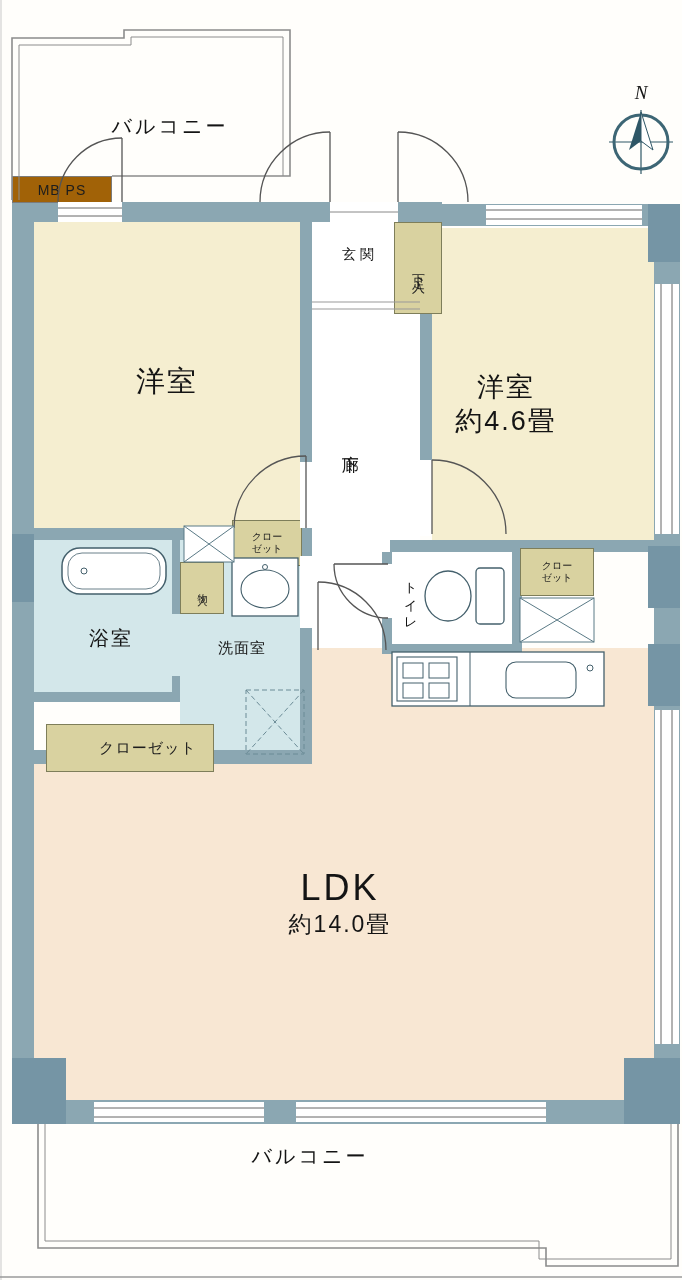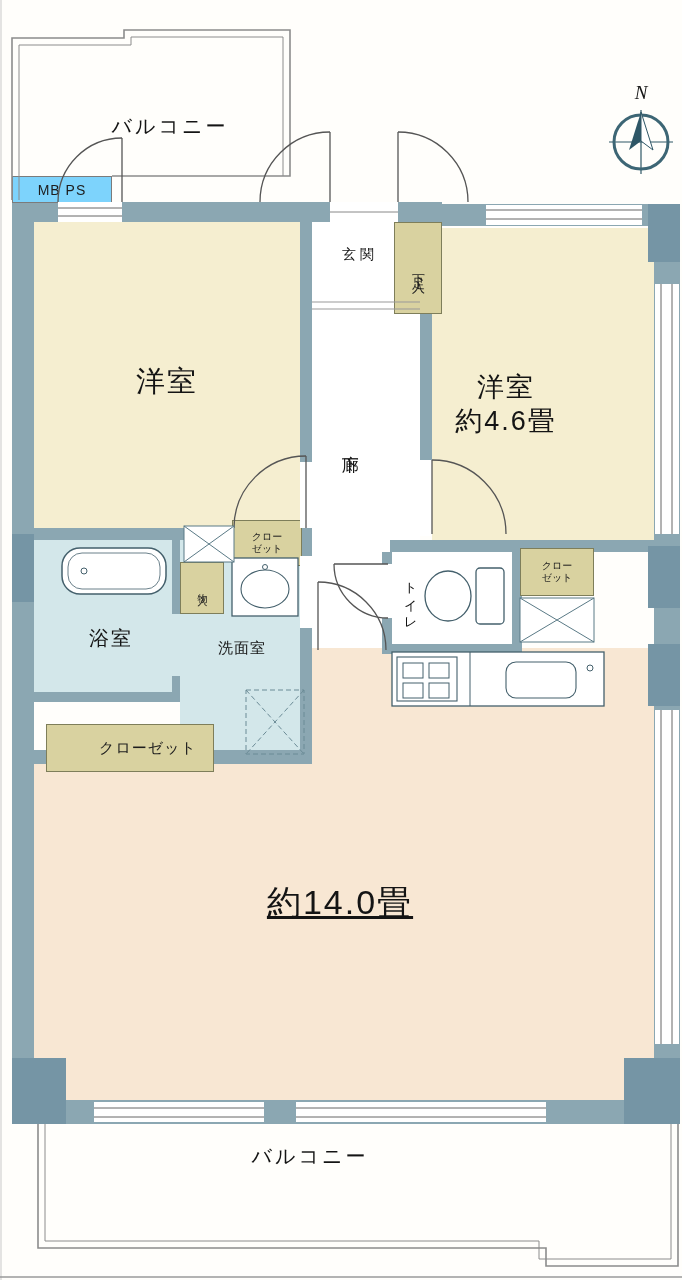--- a/index.html
+++ b/index.html
@@ -4,21 +4,21 @@
 <style>
   html,body{margin:0;padding:0;background:#ffffff;}
   .plan{position:relative;width:682px;height:1280px;background:#fffefb;overflow:hidden;
         font-family:"Liberation Sans","DejaVu Sans",sans-serif;}
   .room{position:absolute;z-index:1;}
   .wall{position:absolute;z-index:2;background:#8ba7b2;}
   .pillar{position:absolute;z-index:3;background:#7595a5;}
   .khaki{position:absolute;z-index:4;background:#d9d2a0;border:1px solid #7e7e5a;box-sizing:border-box;
          display:flex;flex-direction:column;align-items:center;justify-content:center;
          text-align:center;color:#1d1d1d;}
-  .whitebox{position:absolute;z-index:4;background:#7dd3fc;border:1px solid #7b7b7b;box-sizing:border-box;
+  .whitebox{position:absolute;z-index:4;background:#a16207;border:1px solid #7b7b7b;box-sizing:border-box;
          display:flex;align-items:center;justify-content:center;color:#1d1d1d;}
   .linework{position:absolute;left:0;top:0;z-index:5;pointer-events:none;}
   .label{position:absolute;z-index:8;color:#141414;display:flex;flex-direction:column;
          align-items:center;justify-content:center;text-align:center;line-height:1.25;}
   .vertical{writing-mode:vertical-rl;text-orientation:upright;letter-spacing:3px;}
 </style>
 </head>
 <body>
 
 <div class="plan">
@@ -248,19 +248,20 @@
   <div class="label" style="left:78px;top:626px;width:66px;height:24px;font-size:20px;letter-spacing:2px;">
     <span>浴室</span>
   </div>
   <div class="label" style="left:196px;top:636px;width:92px;height:24px;font-size:15px;letter-spacing:1px;">
     <span>洗面室</span>
   </div>
   <div class="label vertical" style="left:398px;top:560px;width:24px;height:80px;font-size:13px;">
     <span>トイレ</span>
   </div>
   <div class="label" style="left:190px;top:850px;width:300px;height:104px;">
-    <span style="font-size:34px;letter-spacing:2px;text-decoration:underline;">約14.0畳</span>
+    <span style="font-size:36px;letter-spacing:3px;">LDK</span>
+    <span style="font-size:23px;letter-spacing:2px;">約14.0畳</span>
   </div>
   <div class="label" style="left:230px;top:1142px;width:160px;height:28px;font-size:20px;letter-spacing:3px;">
     <span>バルコニー</span>
   </div>
 
 </div>
 
 </body></html>

